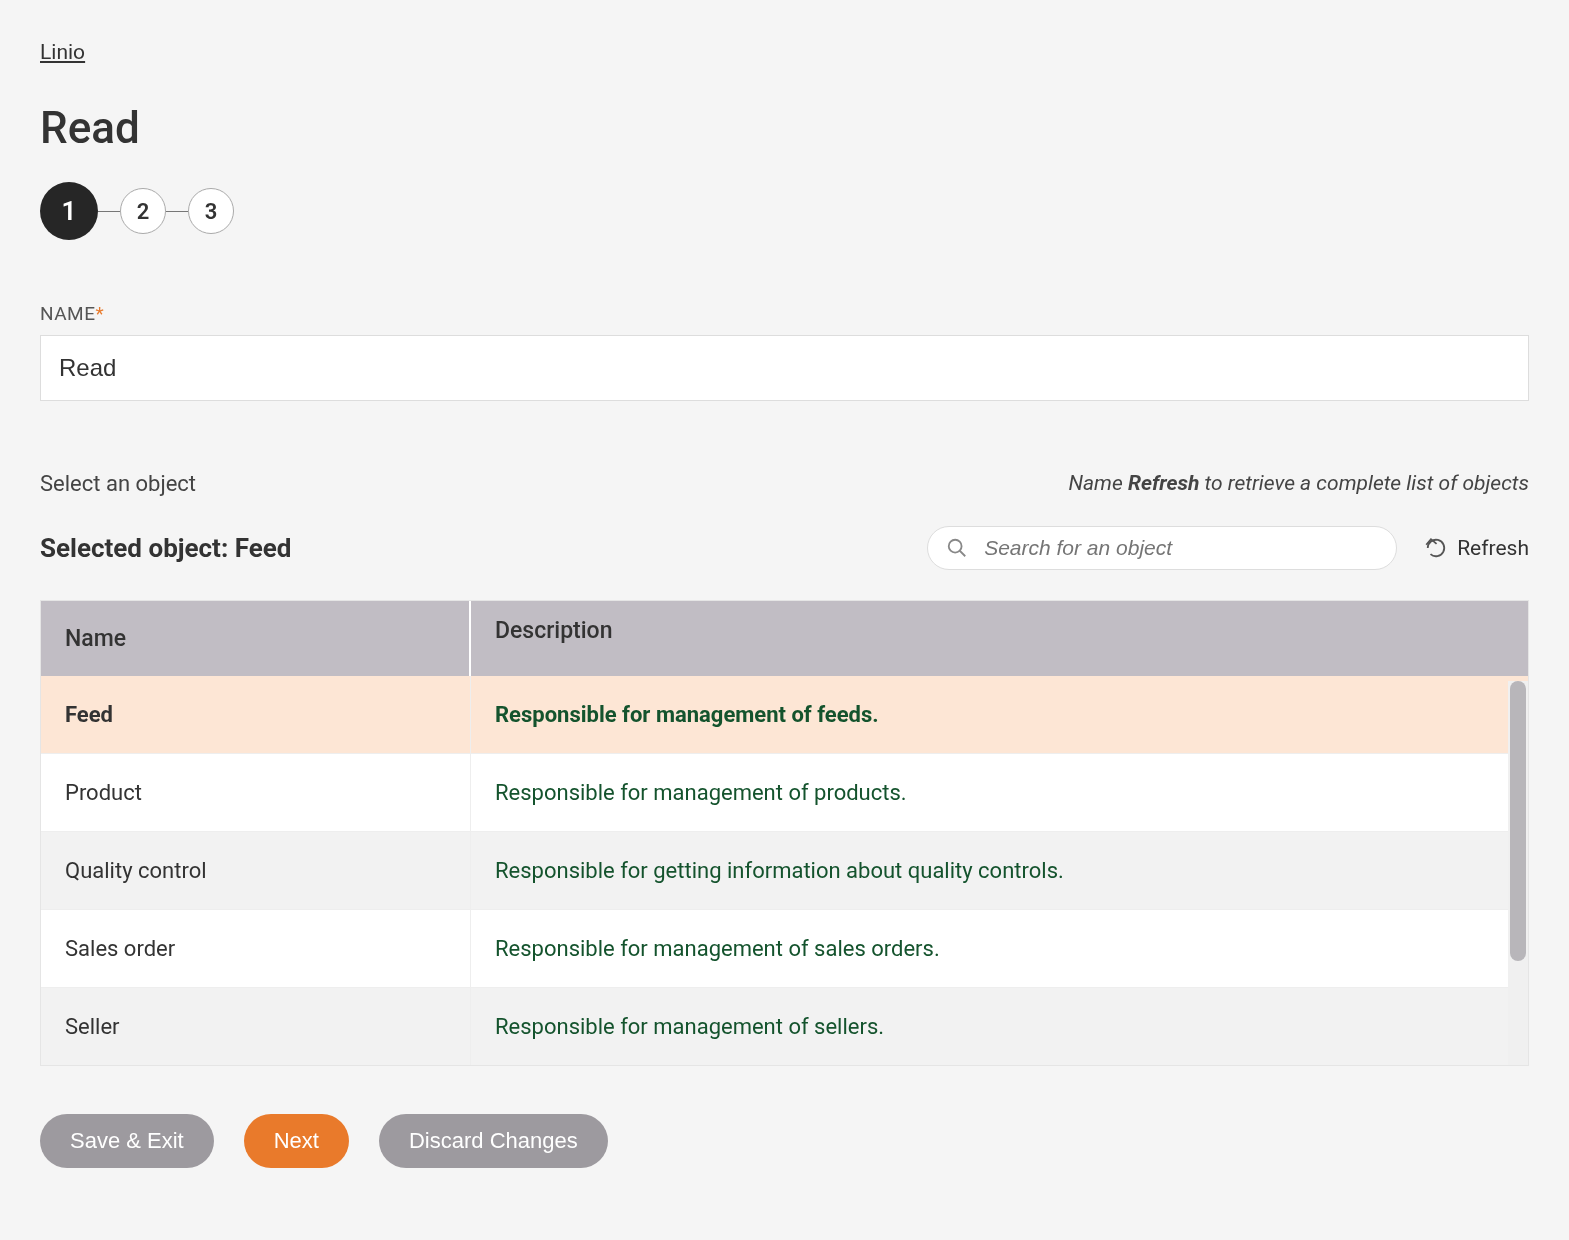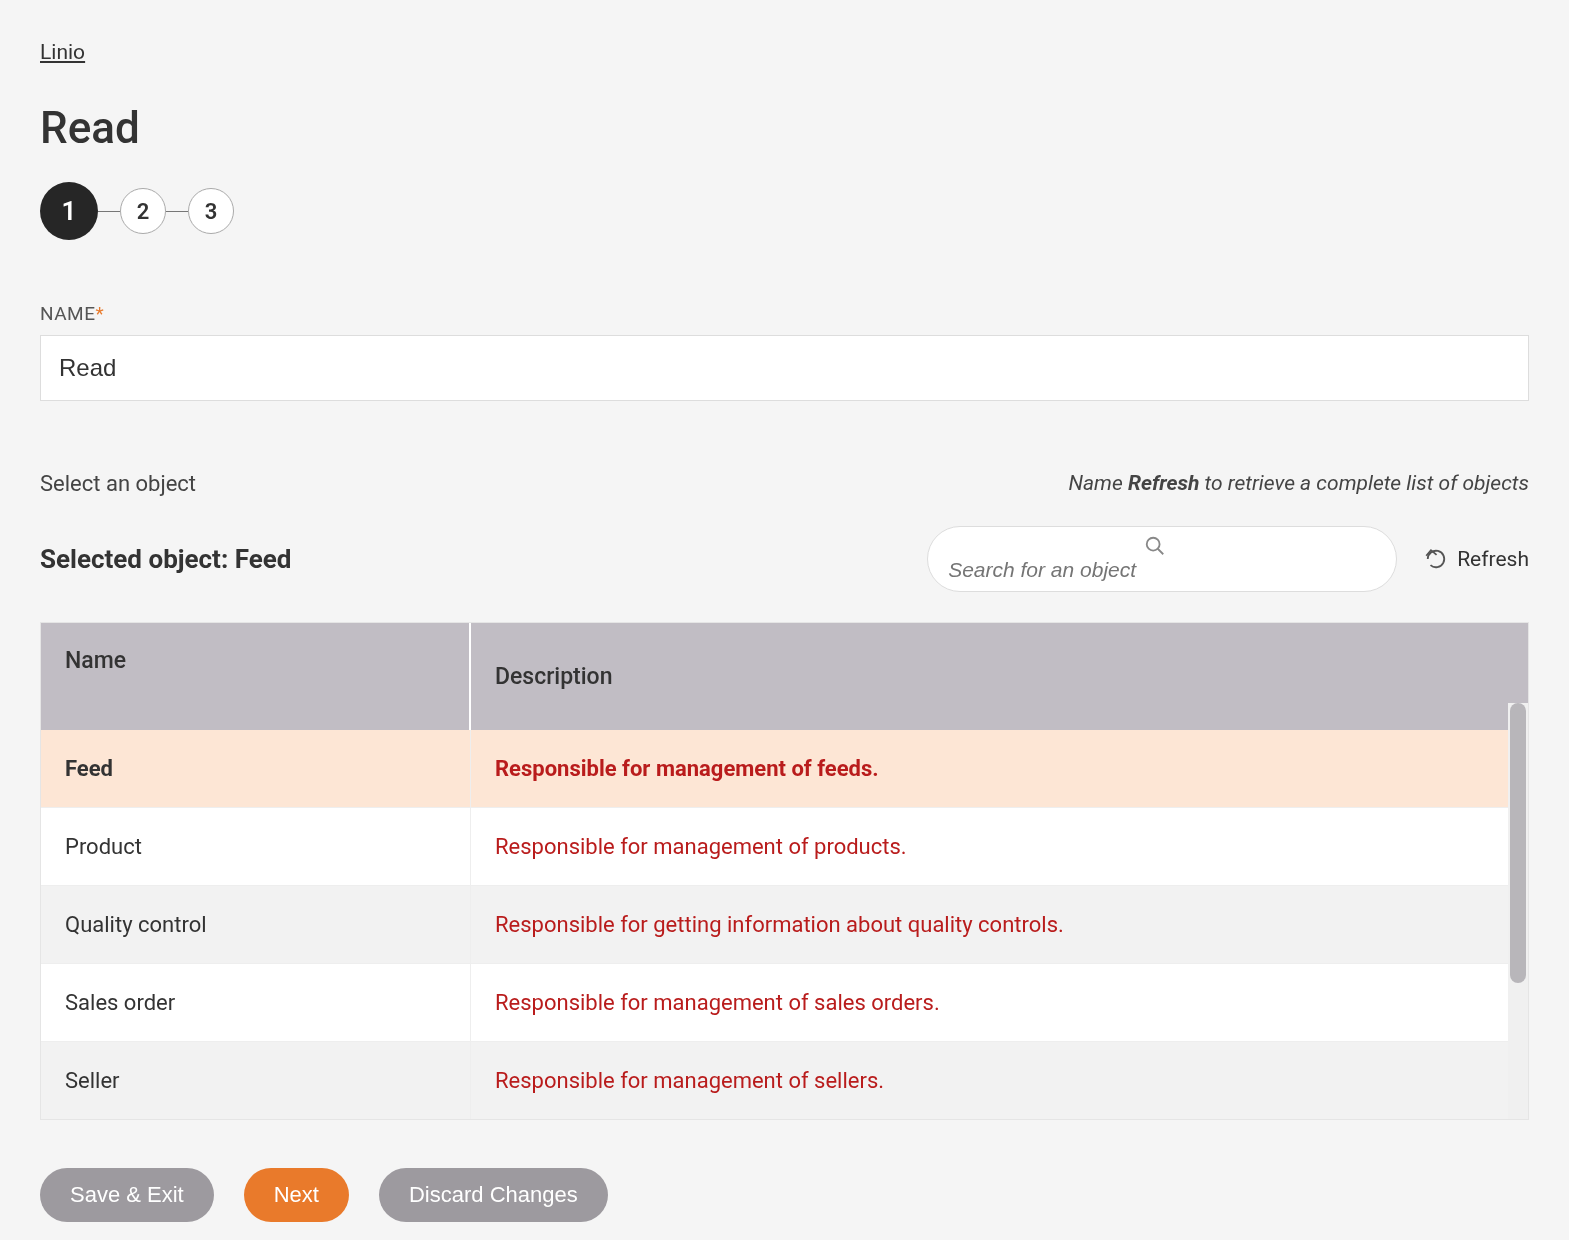--- a/index.html
+++ b/index.html
@@ -52,40 +52,40 @@
   .row-between { display:flex; justify-content:space-between; align-items:flex-start; }
   .select-label { font-size:22px; color:#444; }
   .hint { font-size:21px; color:#444; font-style:italic; }
   .hint strong { font-weight:700; }
   .selected-row { display:flex; justify-content:space-between; align-items:center; margin-top:30px; margin-bottom:30px; }
   .selected-label { font-size:26px; font-weight:700; color:#333; }
   .search-refresh { display:flex; align-items:center; gap:28px; }
   .search-box {
     display:flex; align-items:center;
     background:#fff; border:1px solid #ddd; border-radius:999px;
-    padding:8px 18px; width:470px;flex-direction:column;
+    padding:8px 18px; width:470px;
   }
   .search-box svg { flex:0 0 auto; margin-right:14px; }
   .search-box input {
     border:none; outline:none; font-size:21px; color:#555; width:100%;
     font-style:italic; background:transparent;
   }
   .refresh-btn { display:flex; align-items:center; gap:10px; cursor:pointer; color:#333; font-size:21px; }
   
   .table-wrap { position:relative; border:1px solid #e5e5e5; background:#fff; }
   .table-header { display:flex; background:#c1bdc4; }
   .col-name { width:430px; padding:24px 24px; font-size:23px; color:#333; font-weight:500; border-right:2px solid #fff; }
-  .col-desc { flex:1;    padding:40px 24px; font-size:23px; color:#333; font-weight:500; }
+  .col-desc { flex:1;    padding:16px 24px; font-size:23px; color:#333; font-weight:500; }
   .table-body { max-height:400px; overflow:hidden; position:relative; }
   .table-row { display:flex; cursor:pointer; border-top:1px solid #eee; }
   .table-row:first-child { border-top:none; }
   .table-row.selected { background:#fde6d5; font-weight:700; }
   .table-row.alt { background:#f2f2f2; }
   .cell-name { width:430px; padding:26px 24px; font-size:22px; color:#333; border-right:1px solid #eee; }
-  .cell-desc { flex:1;    padding:26px 24px; font-size:22px; color:#b91c1c; }
+  .cell-desc { flex:1;    padding:26px 24px; font-size:22px; color:#14532d; }
   .scrollbar-track {
     position:absolute; right:0; top:80px; bottom:0; width:20px; background:#f0f0f0;
   }
   .scrollbar-thumb {
     position:absolute; right:2px; top:0; width:16px; height:280px; background:#b8b6ba; border-radius:8px;
   }
   
   .footer { display:flex; gap:30px; margin-top:48px; }
   .btn {
     border:none; border-radius:999px; padding:14px 30px; font-size:22px; color:#fff; cursor:pointer;

